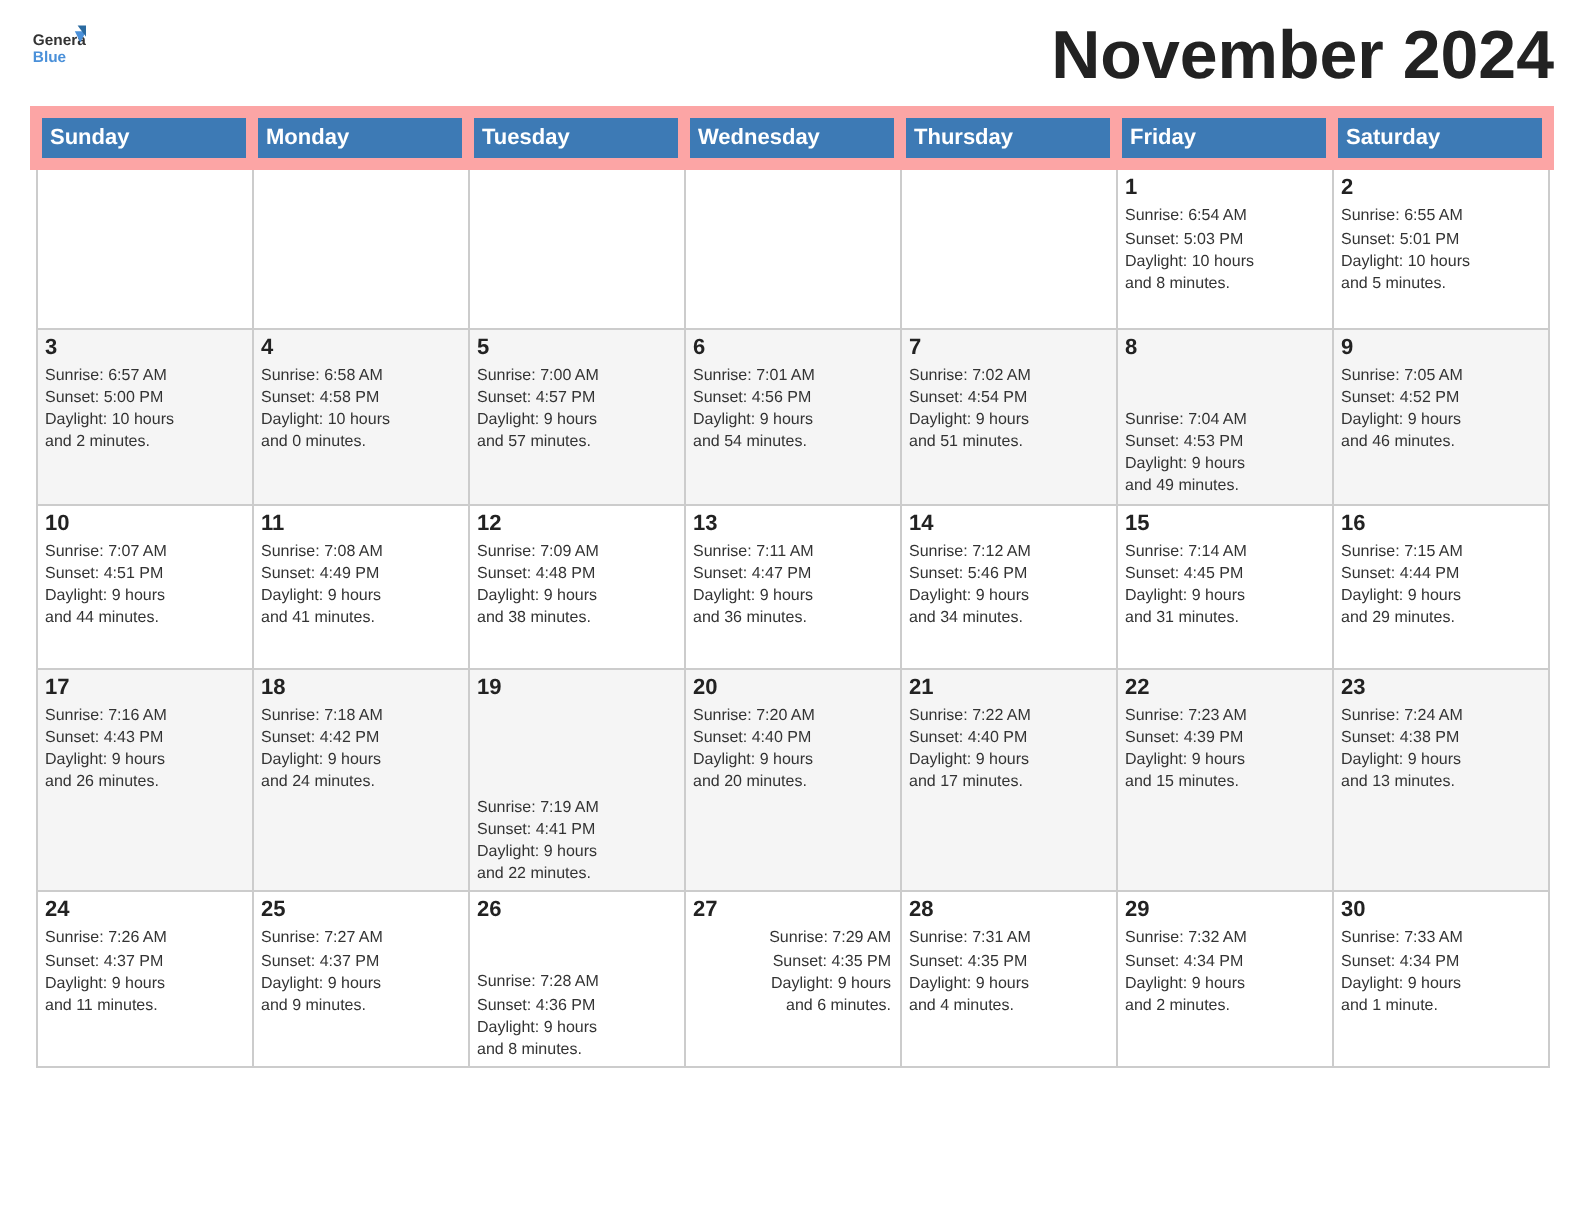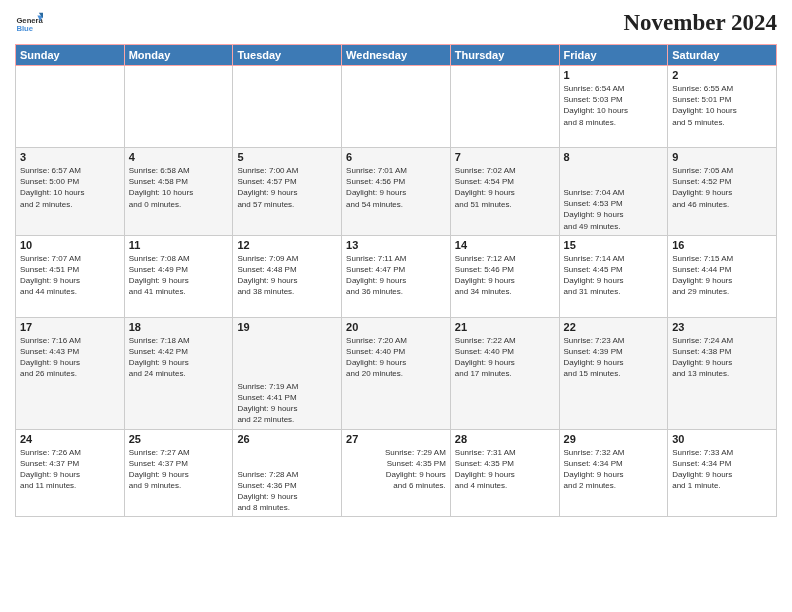--- a/index.html
+++ b/index.html
@@ -27,43 +27,42 @@
       gap: 4px;
     }
     .logo-icon {
       width: 28px;
       height: 28px;
     }
     .title-block {
       text-align: right;
     }
     .main-title {
-      font-size: 23px;
+      font-size: 34px;
       font-weight: bold;
       color: #222;
       line-height: 1.1;
-      font-family: Liberation Serif, serif;
     }
     .subtitle {
       font-size: 13px;
       color: #444;
     }
     .calendar {
       width: 100%;
       border-collapse: collapse;
       table-layout: fixed;
     }
     .calendar th {
       background: #3d7ab5;
       color: #fff;
       font-size: 11px;
       font-weight: bold;
       padding: 4px 4px;
       text-align: left;
-      border: 1px solid #fca5a5;
+      border: 6px solid #fca5a5;
     }
     .calendar td {
       vertical-align: top;
       border: 1px solid #ccc;
       padding: 3px 4px;
       font-size: 8.5px;
       color: #333;
       height: 82px;
       background: #fff;
     }

